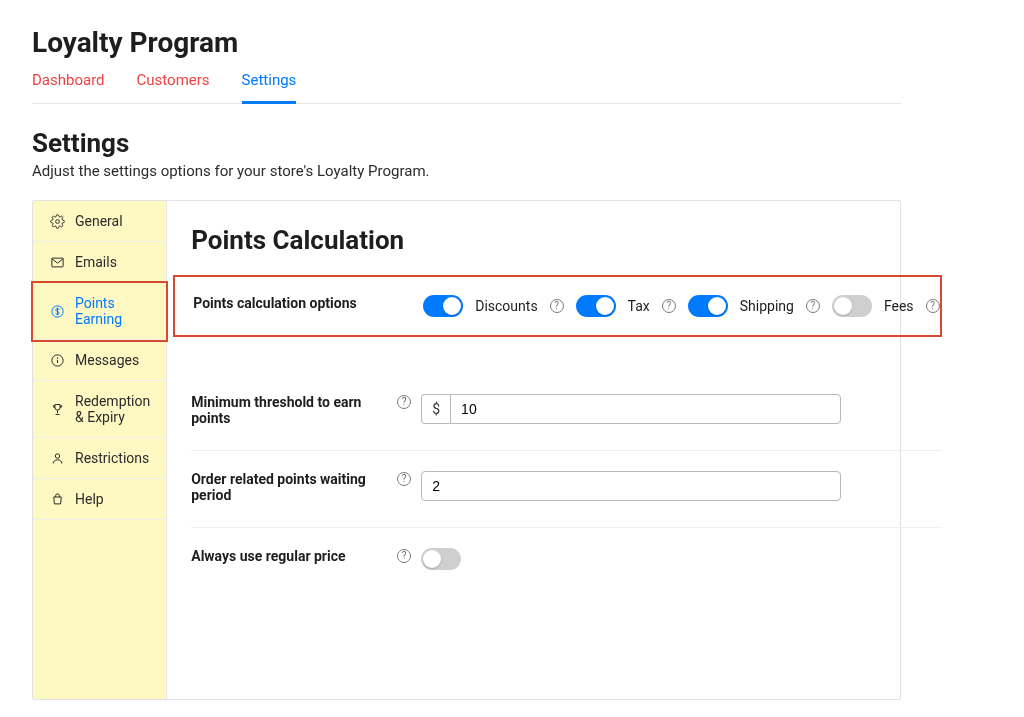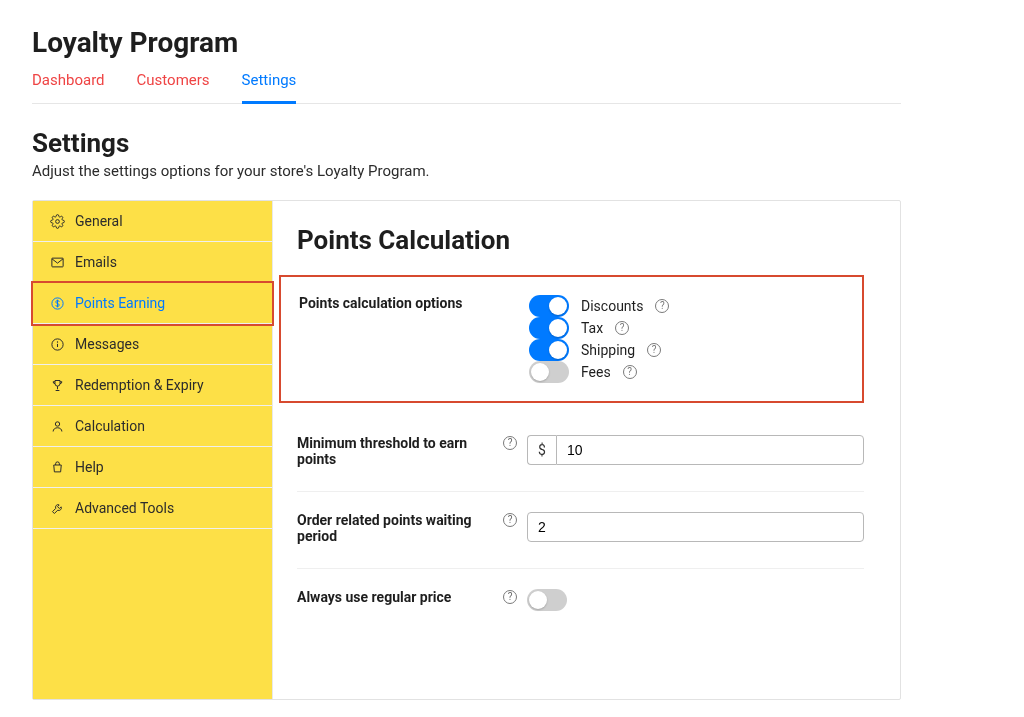--- a/index.html
+++ b/index.html
@@ -47,21 +47,21 @@
   }
   .layout {
     display: flex;
     border: 1px solid #e2e2e2;
     border-radius: 2px;
     min-height: 500px;
   }
   .sidebar {
     width: 240px;
     border-right: 1px solid #e8e8e8;
-    background: #fde047;
+    background: #fef9c3;
   }
   .sidebar-item {
     display: flex;
     align-items: center;
     gap: 10px;
     padding: 12px 16px;
     font-size: 14px;
     border-bottom: 1px solid #efefef;
     cursor: pointer;
     color: #2c2c2c;
@@ -112,28 +112,29 @@
     margin-top: 1px;
   }
   .setting-control {
     flex: 1;
   }
   .calc-panel {
     border: 2px solid #d74a2f;
     padding: 18px 0 18px 18px;
     margin-left: -18px;
     margin-top: -20px;
-    margin-bottom: 12px;
+    margin-bottom: 37px;
   }
   .calc-row {
     display: flex;
   }
   .toggles {
     display: flex;
-    flex-direction: column;
+    flex-direction: row;
+    gap: 12px;
   }
   .toggle-row {
     display: flex;
     align-items: center;
     gap: 12px;
     font-size: 14px;
   }
   .toggle {
     width: 40px;
     height: 22px;
@@ -269,41 +270,33 @@
         <span>Redemption &amp; Expiry</span>
       </div>
 
       <div class="sidebar-item">
         <span class="icon">
           <svg width="15" height="15" viewBox="0 0 24 24" fill="none" stroke="currentColor" stroke-width="1.6">
               <circle cx="12" cy="8" r="3.5"></circle>
               <path d="M5 20c0-3.5 3.1-6 7-6s7 2.5 7 6"></path>
             </svg>
         </span>
-        <span>Calculation</span>
+        <span>Restrictions</span>
       </div>
 
       <div class="sidebar-item">
         <span class="icon">
           <svg width="15" height="15" viewBox="0 0 24 24" fill="none" stroke="currentColor" stroke-width="1.6">
               <path d="M6 8h12l-1 11H7L6 8z"></path>
               <path d="M9 8V6a3 3 0 0 1 6 0v2"></path>
             </svg>
         </span>
         <span>Help</span>
       </div>
 
-      <div class="sidebar-item">
-        <span class="icon">
-          <svg width="15" height="15" viewBox="0 0 24 24" fill="none" stroke="currentColor" stroke-width="1.6">
-              <path d="M14.7 6.3a4 4 0 0 0-5.4 5.4L4 17l3 3 5.3-5.3a4 4 0 0 0 5.4-5.4L15 12l-3-3 2.7-2.7z"></path>
-            </svg>
-        </span>
-        <span>Advanced Tools</span>
-      </div>
 
     </div>
 
     <div class="content">
 
       <h3 class="panel-title">Points Calculation</h3>
 
       <div class="calc-panel">
         <div class="calc-row">
           <div class="setting-label">

